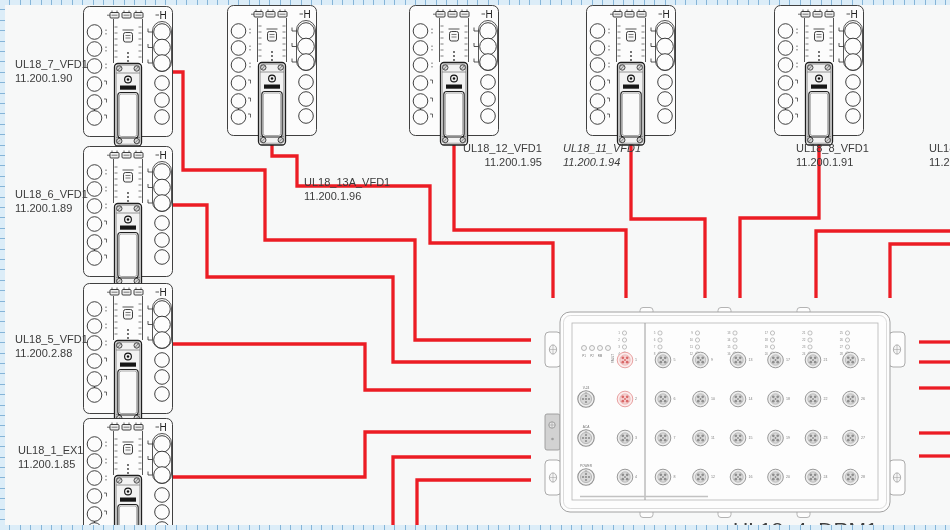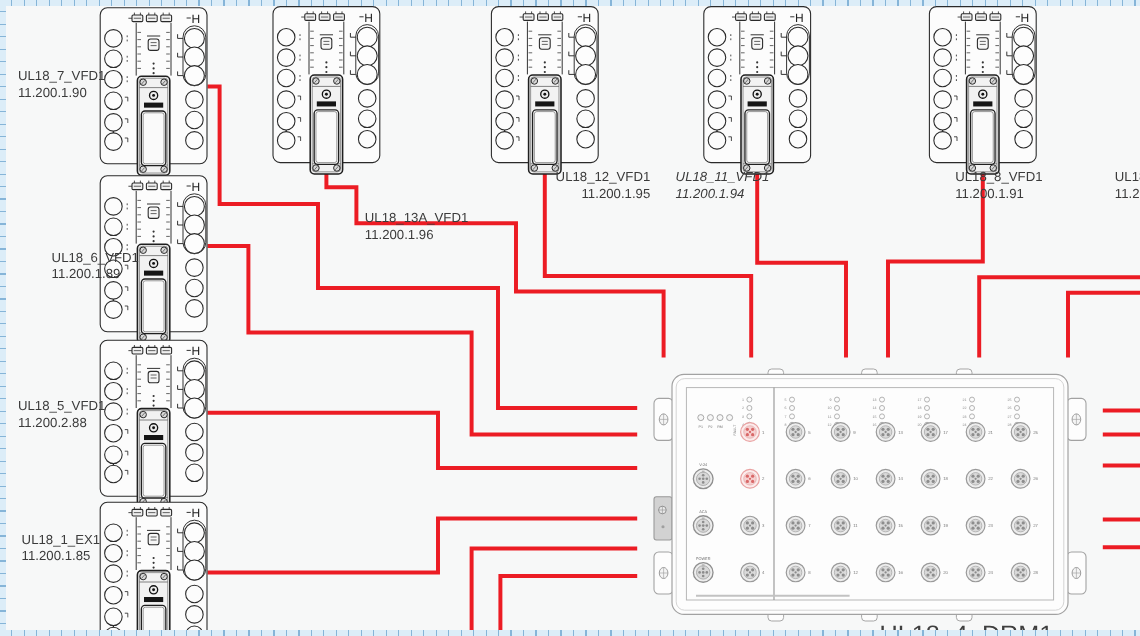--- a/index.html
+++ b/index.html
@@ -557,21 +557,21 @@
           </g>
         </g>
       </g>
   </svg>
 
   <div id="labels">
       <div class="dev-label" style="left: 15px; top: 57px;">
         <div>UL18_7_VFD1</div>
         <div>11.200.1.90</div>
       </div>
-      <div class="dev-label" style="left: 15px; top: 208px; margin-left: 28px;">
+      <div class="dev-label" style="left: 15px; top: 187px;">
         <div>UL18_6_VFD1</div>
         <div>11.200.1.89</div>
       </div>
       <div class="dev-label" style="left: 15px; top: 332px;">
         <div>UL18_5_VFD1</div>
         <div>11.200.2.88</div>
       </div>
       <div class="dev-label" style="left: 18px; top: 443px;">
         <div>UL18_1_EX1</div>
         <div>11.200.1.85</div>

